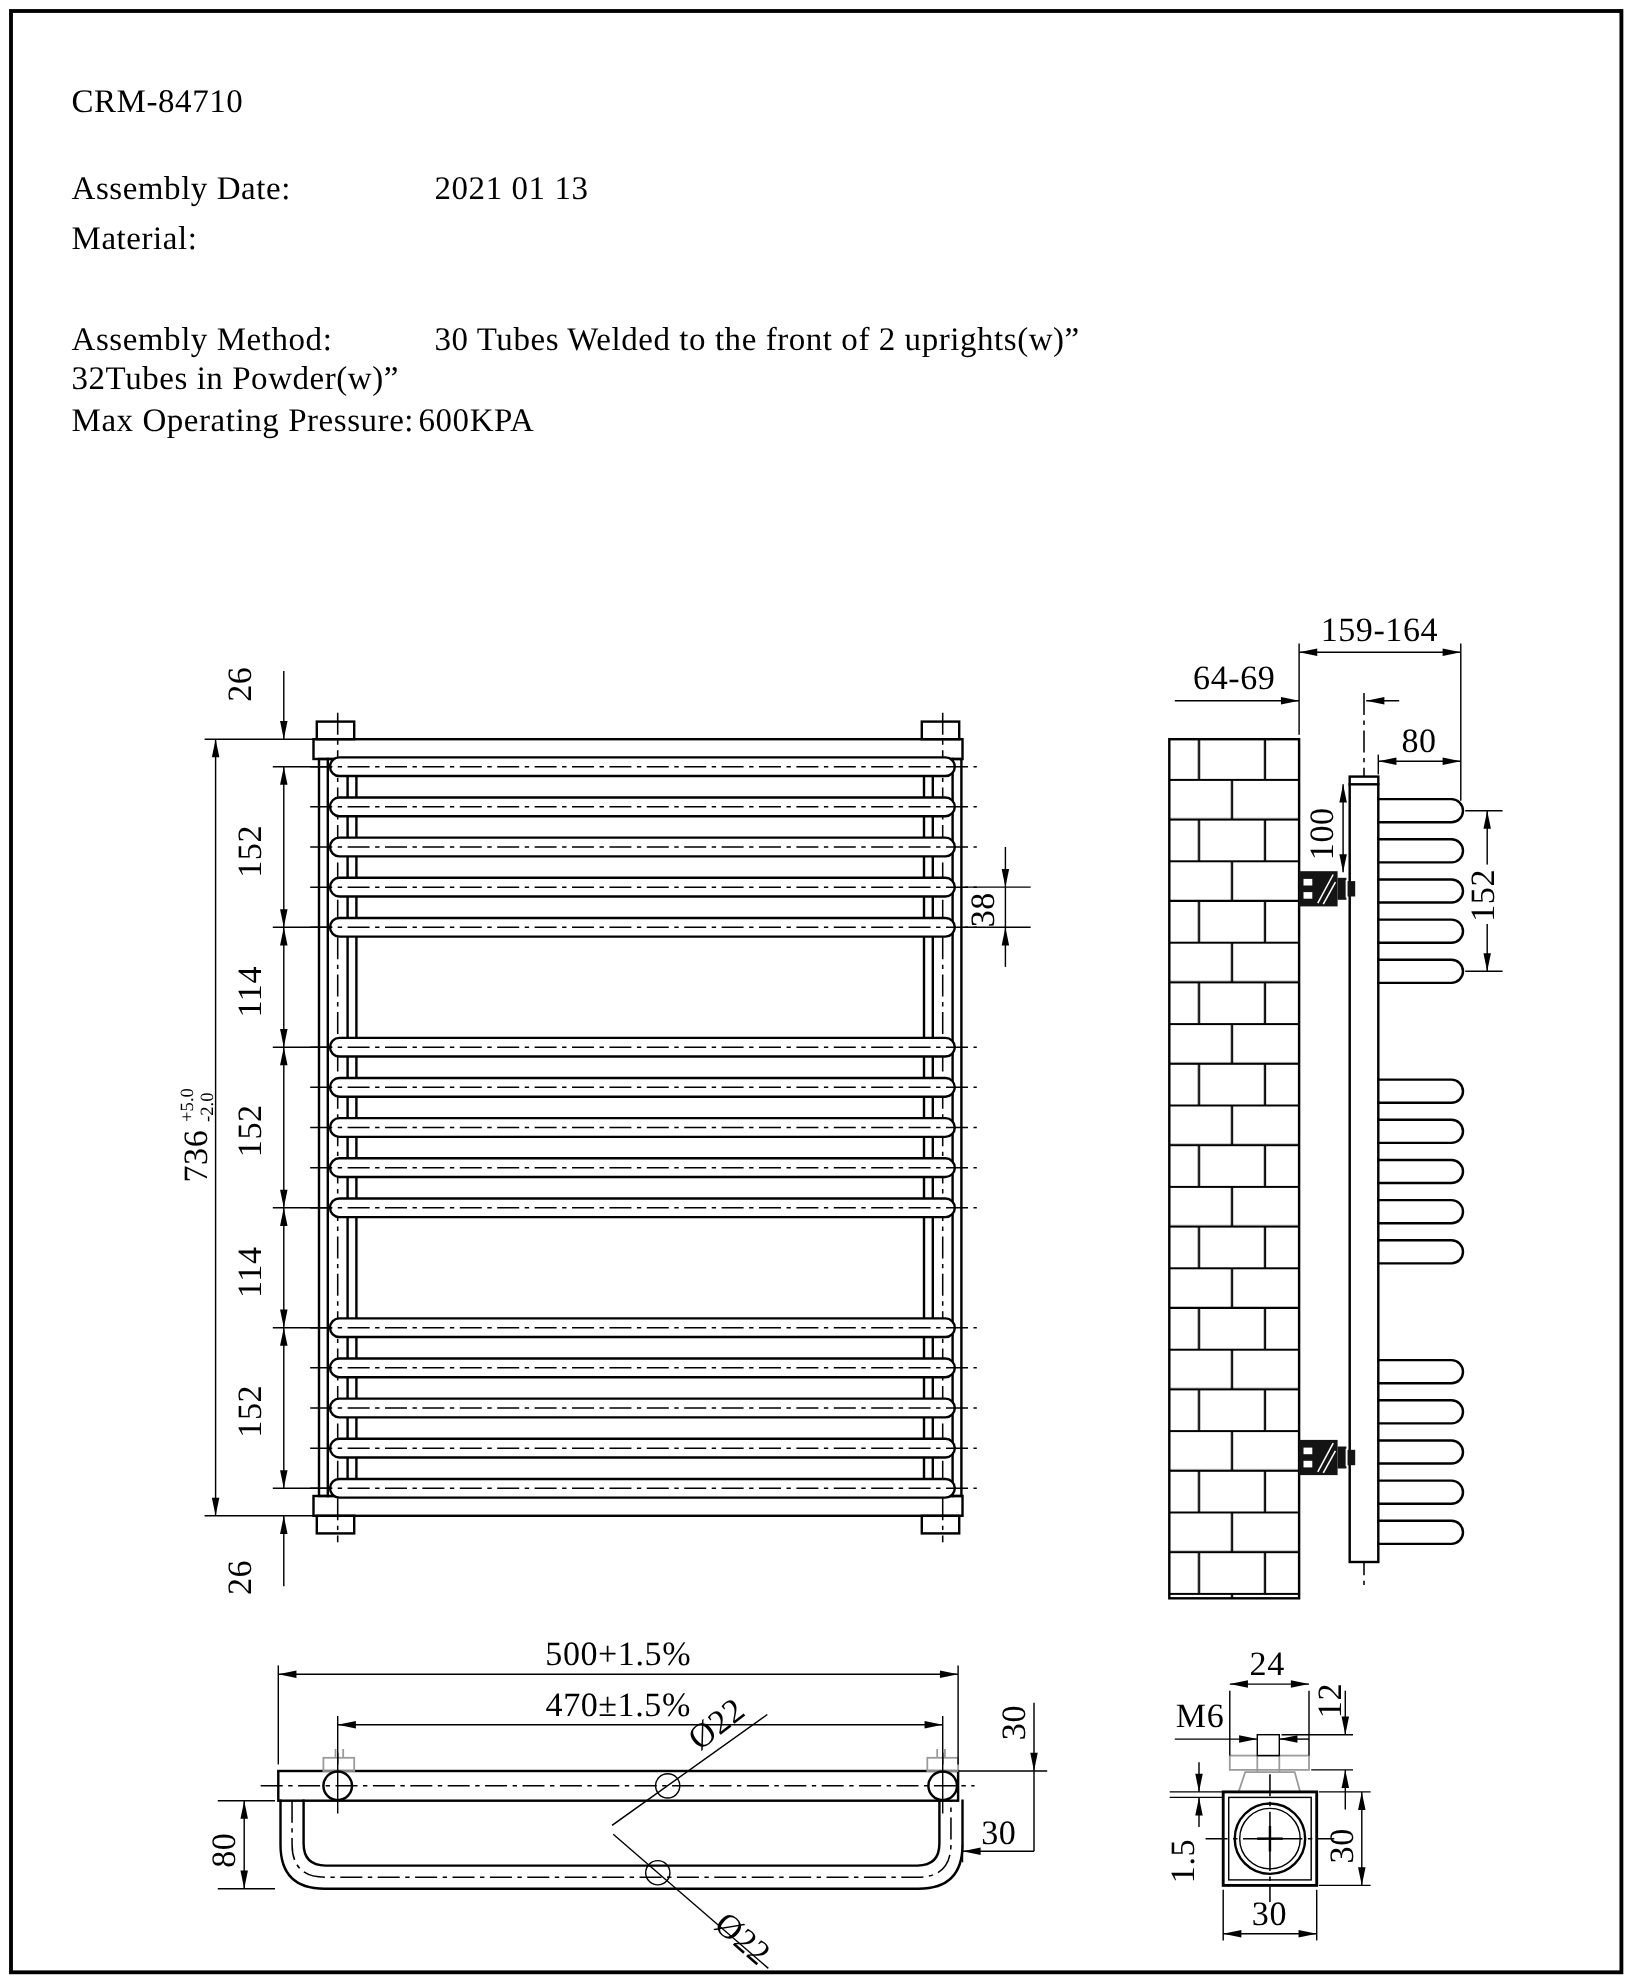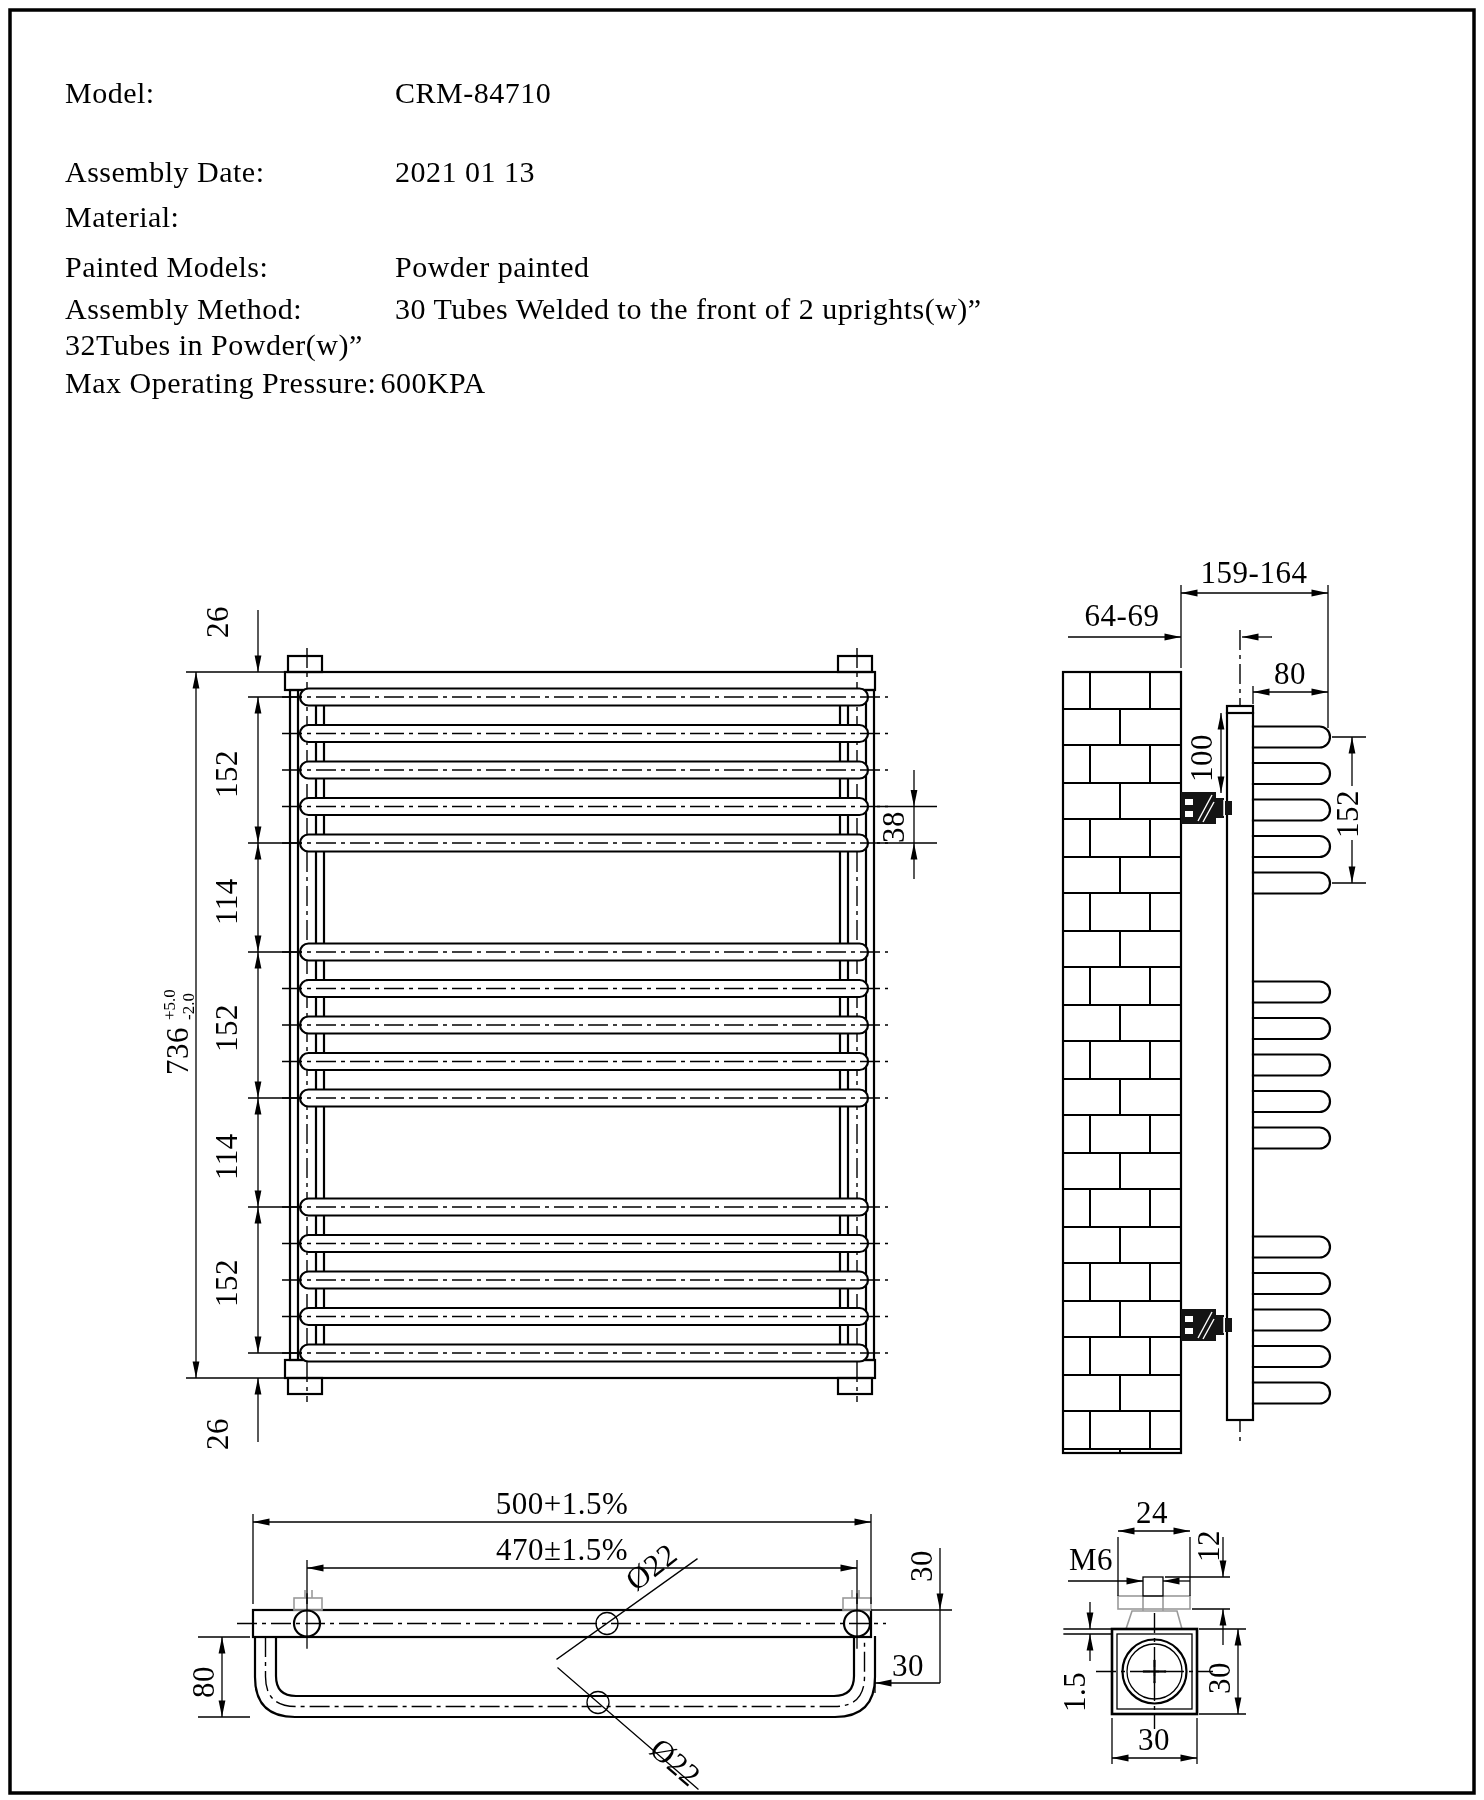--- a/index.html
+++ b/index.html
@@ -21,24 +21,23 @@
   .gray{stroke:#9a9a9a;stroke-width:1.6;fill:none;}
   .wht{stroke:#fff;stroke-width:1.4;fill:none;}
 </style>
 </head>
 <body>
 
 <div id="page">
 
   
   <div class="specs">
-    <div class="srow" style="top:76px"><span class="lab">Model:</span><span>CRM-84710</span></div>
+    <div class="srow" style="top:76px"><span>CRM-84710</span></div>
     <div class="srow" style="top:155px"><span class="lab">Assembly Date:</span><span>2021 01 13</span></div>
     <div class="srow" style="top:200px"><span class="lab">Material:</span></div>
-    <div class="srow" style="top:250px"><span class="lab">Painted Models:</span><span>Powder painted</span></div>
     <div class="srow" style="top:292px"><span class="lab">Assembly Method:</span><span>30 Tubes Welded to the front of 2 uprights(w)”</span></div>
     <div class="srow" style="top:328px"><span>32Tubes in Powder(w)”</span></div>
     <div class="srow" style="top:366px"><span class="lab-auto">Max Operating Pressure:</span><span>600KPA</span></div>
   </div>
 
   
   <svg width="1484" height="1800" viewBox="0 0 1484 1800">
     <defs>
       <marker id="ar" markerUnits="userSpaceOnUse" markerWidth="18" markerHeight="10" viewBox="0 0 18 10" refX="17.5" refY="5" orient="auto-start-reverse">
         <path d="M1,1.6 L17.5,5 L1,8.4 Z" fill="#000"></path>

